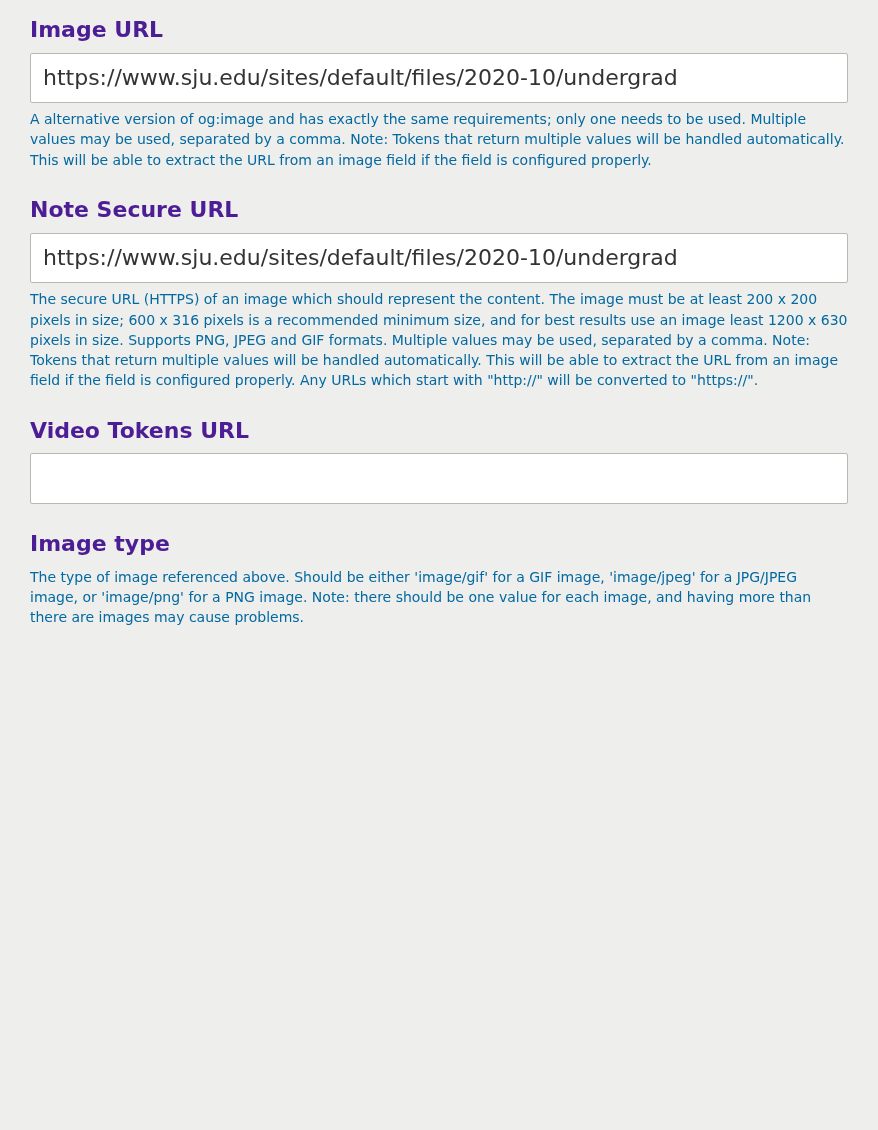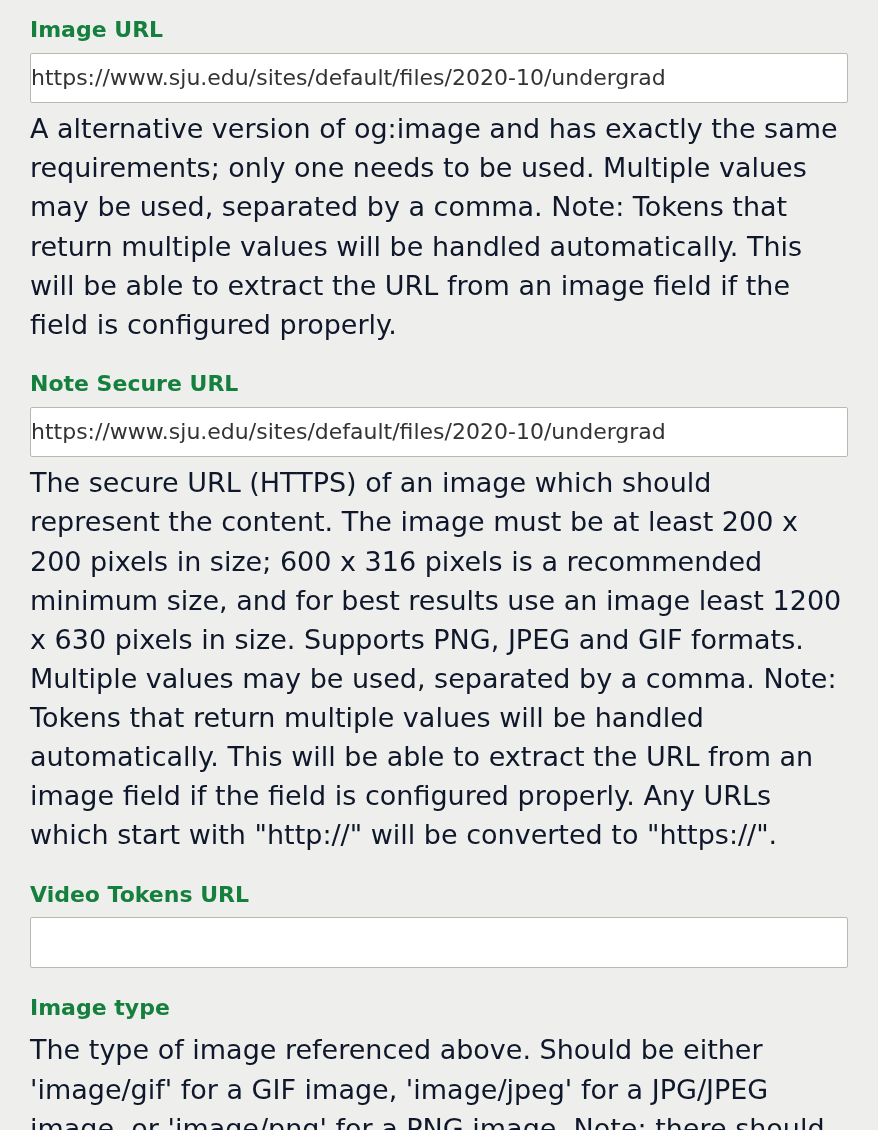--- a/index.html
+++ b/index.html
@@ -18,40 +18,40 @@
       margin-bottom: 26px;
     }
     .form-group:last-child {
       margin-bottom: 0;
       margin-top: 16px;
     }
     .field-label {
       display: block;
       font-weight: bold;
       font-size: 22px;
-      color: #15803d;
+      color: #4c1d95;
       margin-bottom: 8px;
       line-height: 1.3;
     }
     .field-input {
       width: 100%;
-      padding: 10px 0;
+      padding: 10px 12px;
       font-size: 22px;
       font-family: Verdana, Geneva, "DejaVu Sans", sans-serif;
       color: #333;
       background-color: #ffffff;
       border: 1px solid #b8b8b4;
       border-radius: 2px;
       line-height: 1.3;
       white-space: nowrap;
       overflow: hidden;
     }
     .field-description {
-      font-size: 27px;
-      color: #0f172a;
+      font-size: 14px;
+      color: #0369a1;
       line-height: 1.45;
       margin-top: 6px;
     }
   </style>
 </head>
 <body>
 
 <div class="form-group">
   <label class="field-label">Image URL</label>
   <input type="text" class="field-input" value="https://www.sju.edu/sites/default/files/2020-10/undergrad" style="">

